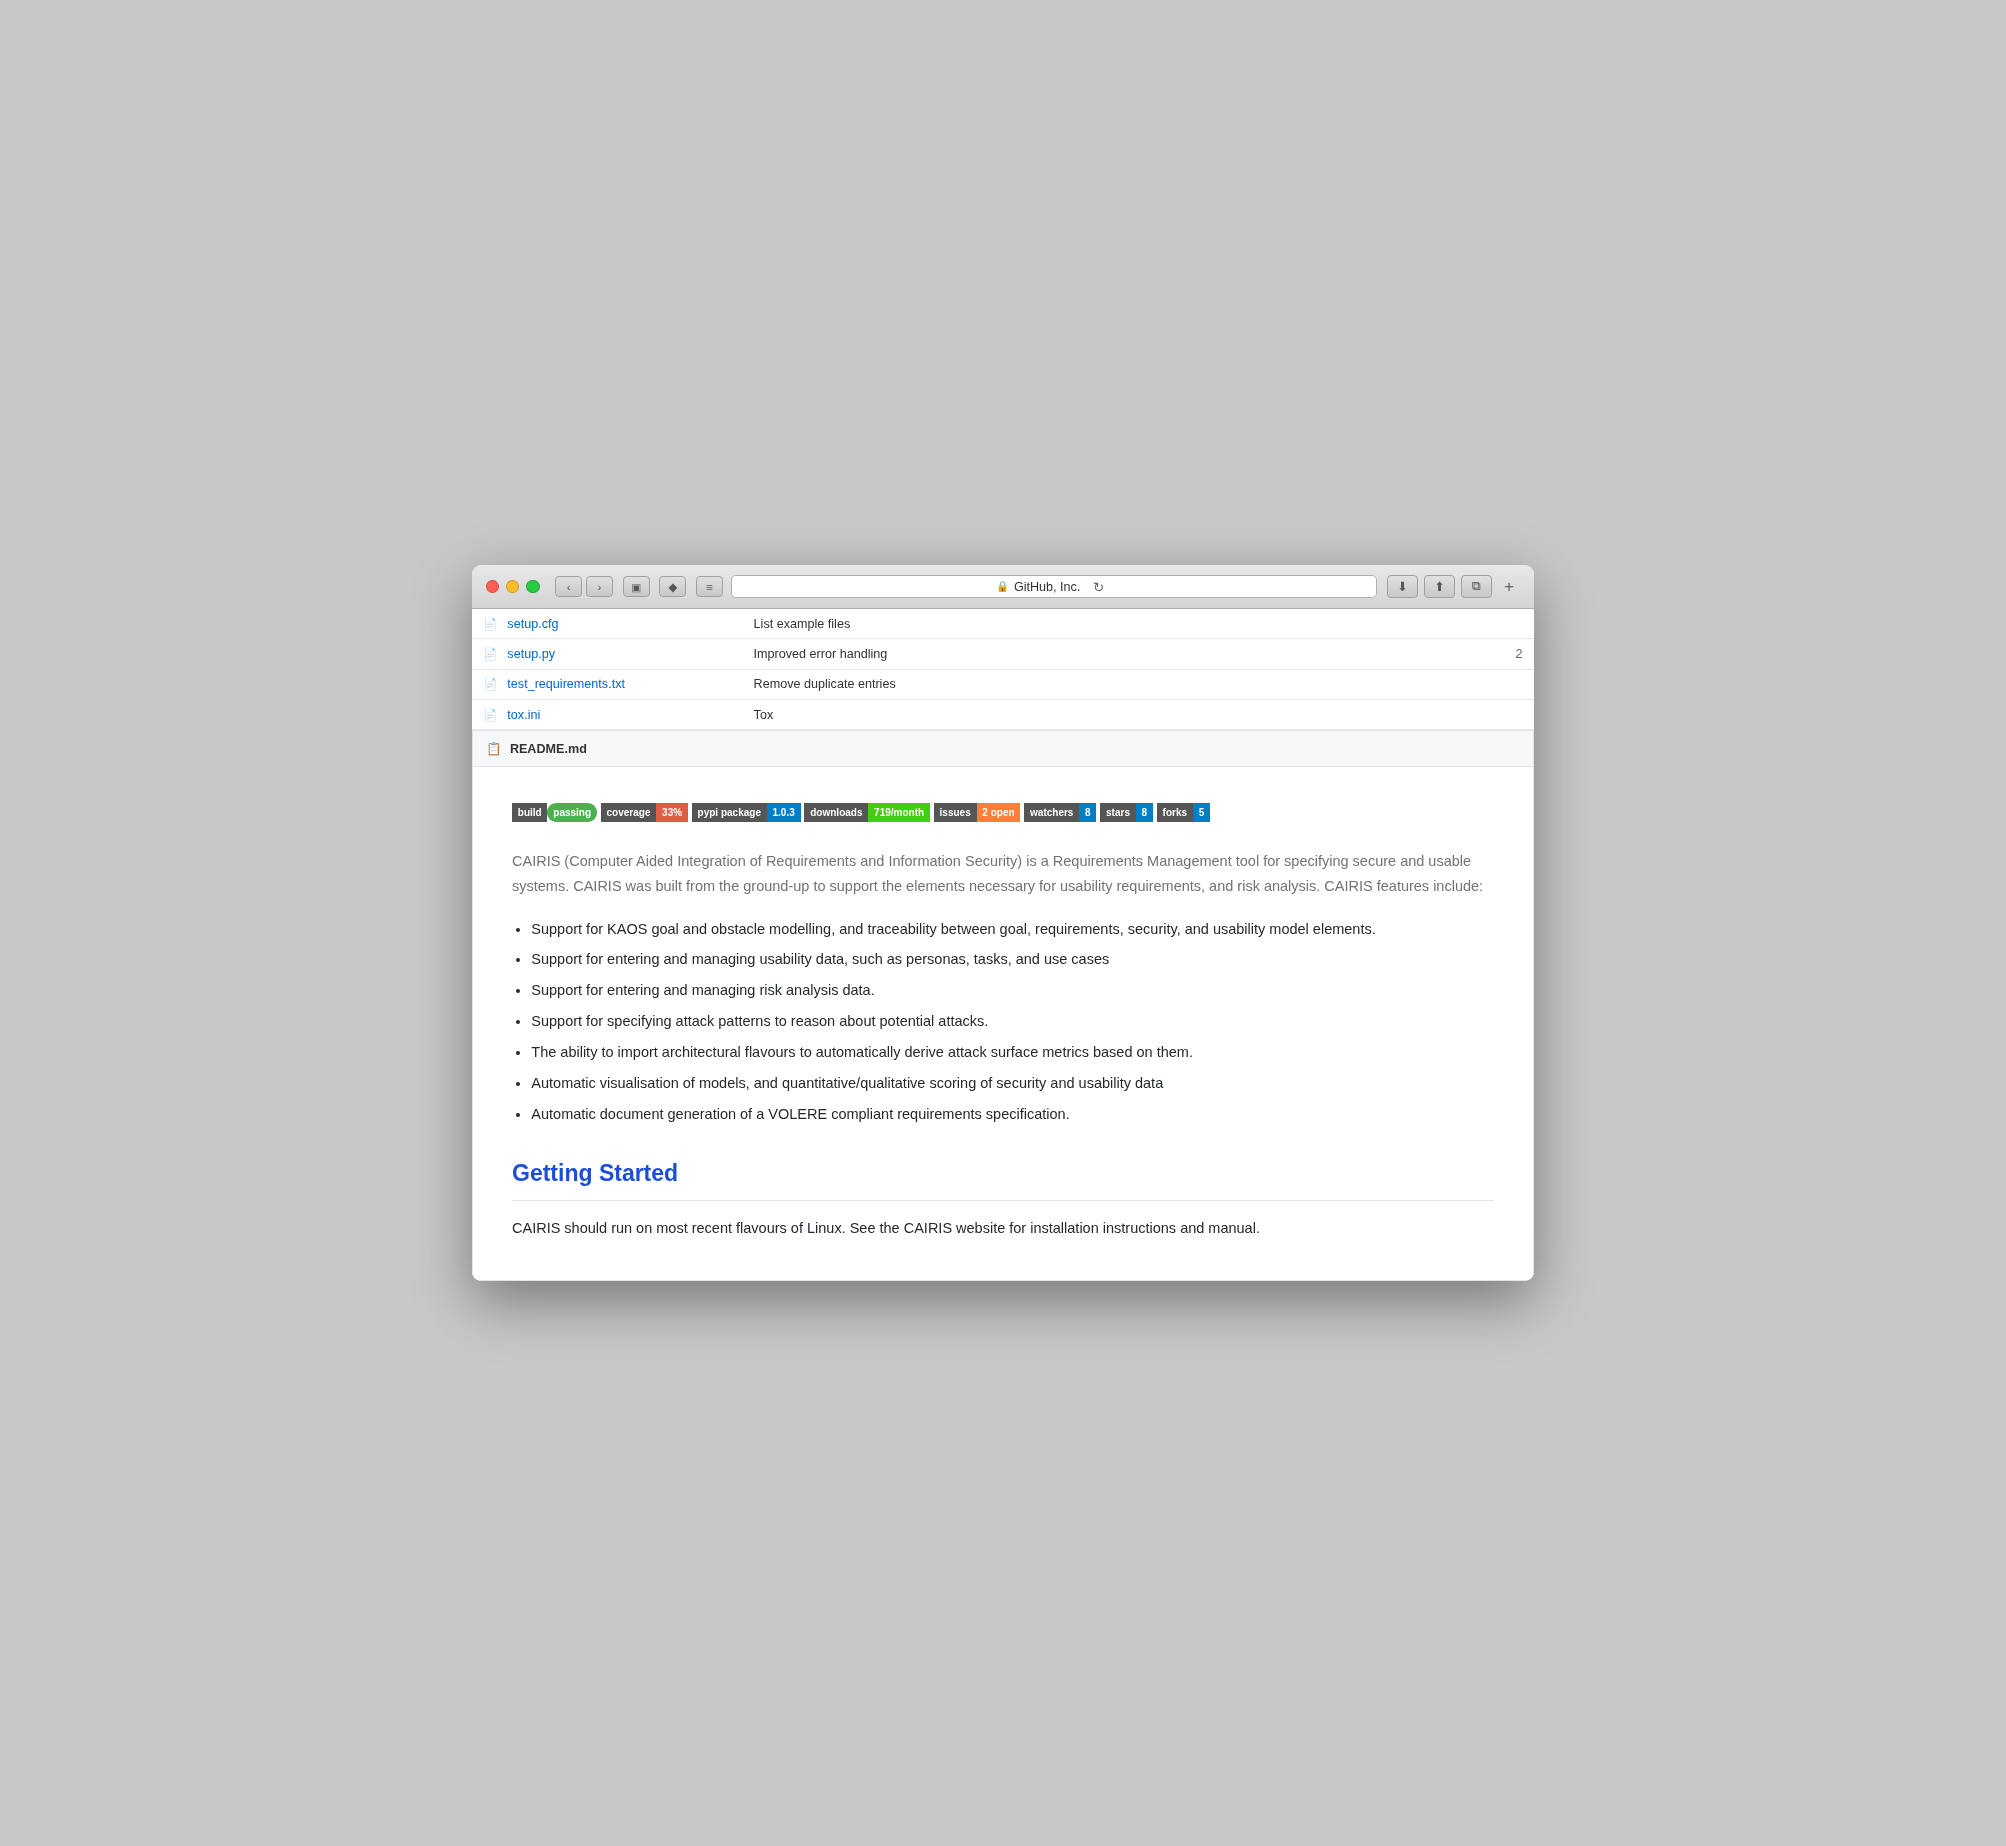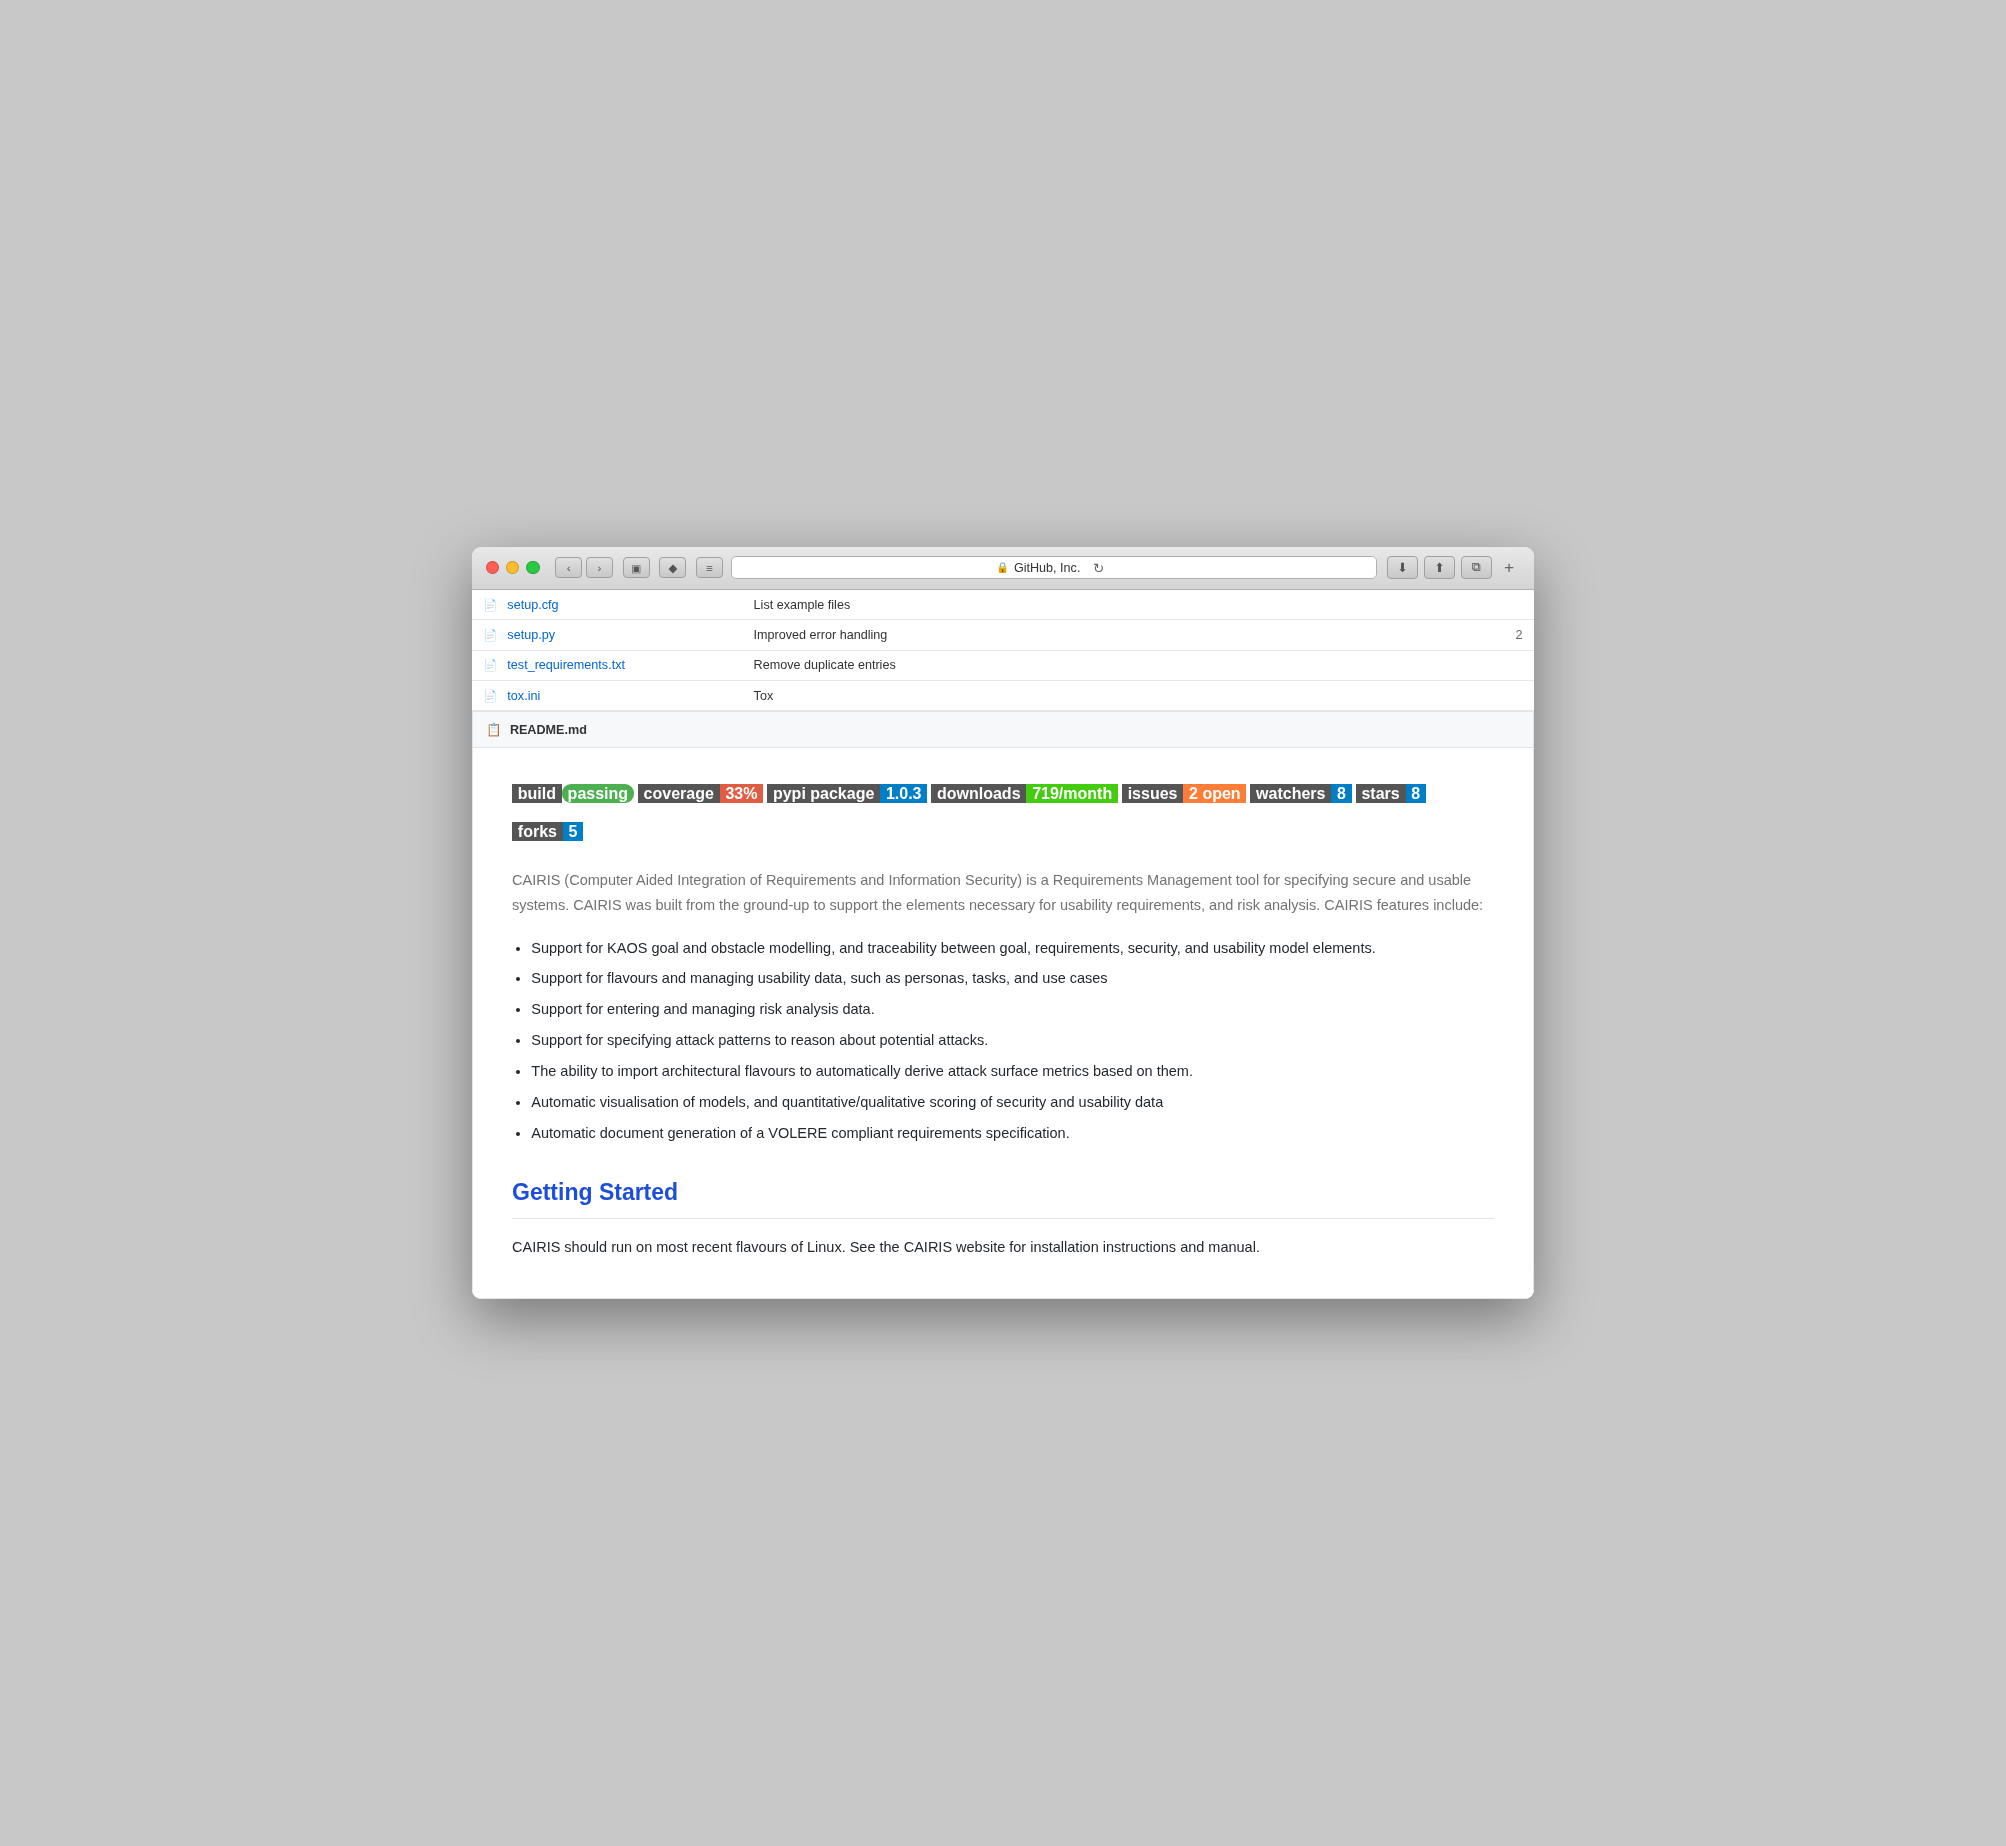--- a/index.html
+++ b/index.html
@@ -254,21 +254,21 @@
       flex-wrap: wrap;
       gap: 3.9px;
       margin-bottom: 7.7px;
     }
 
     .badge {
       display: inline-flex;
       align-items: center;
       border-radius: 2.9px;
       overflow: hidden;
-      font-size: 16px;
+      font-size: 10px;
       font-weight: 600;
       height: 34px;
       line-height: 19.3px;
     }
 
     .badge-left {
       background: #555;
       color: white;
       padding: 0 5.8px;
     }
@@ -434,21 +434,21 @@
       <span class="badge-left">forks</span>
       <span class="badge-right badge-blue">5</span>
     </span>
         </div>
 
 
       <p class="description-text">CAIRIS (Computer Aided Integration of Requirements and Information Security) is a Requirements Management tool for specifying secure and usable systems. CAIRIS was built from the ground-up to support the elements necessary for usability requirements, and risk analysis. CAIRIS features include:</p>
 
       <ul class="feature-list" id="feature-list">
           <li>Support for KAOS goal and obstacle modelling, and traceability between goal, requirements, security, and usability model elements.</li>
-          <li>Support for flavours and managing usability data, such as personas, tasks, and use cases</li>
+          <li>Support for entering and managing usability data, such as personas, tasks, and use cases</li>
           <li>Support for entering and managing risk analysis data.</li>
           <li>Support for specifying attack patterns to reason about potential attacks.</li>
           <li>The ability to import architectural flavours to automatically derive attack surface metrics based on them.</li>
           <li>Automatic visualisation of models, and quantitative/qualitative scoring of security and usability data</li>
           <li>Automatic document generation of a VOLERE compliant requirements specification.</li>
         </ul>
 
       <h2 class="section-heading">Getting Started</h2>
 
       <p class="getting-started-text">CAIRIS should run on most recent flavours of Linux. See the CAIRIS website for installation instructions and manual.</p>

